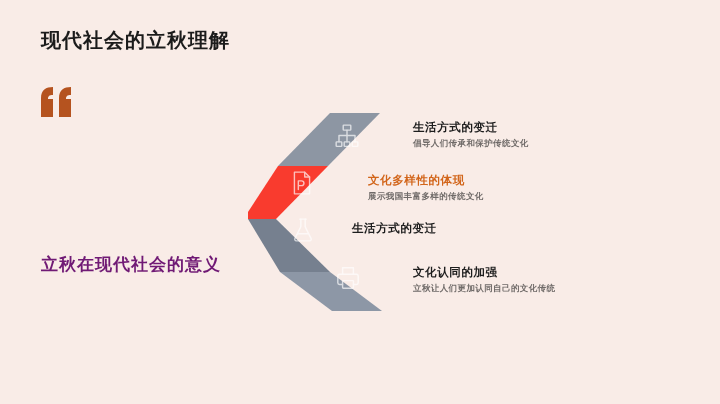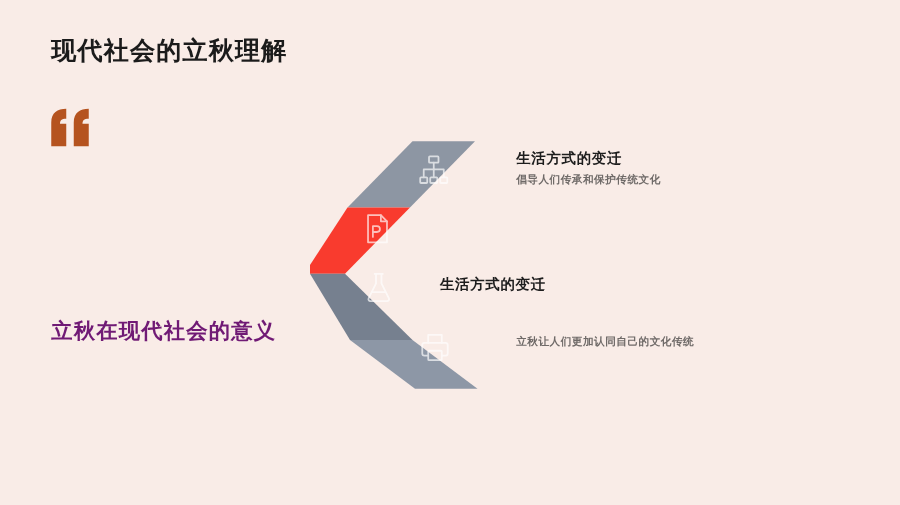--- a/index.html
+++ b/index.html
@@ -158,22 +158,27 @@
         <rect x="7" y="14.4" width="10" height="7" rx="0.6"></rect>
       </svg>
     </span>
   </div>
 
   <div class="item item-1">
     <div class="item-title">生活方式的变迁</div>
     <div class="item-desc">倡导人们传承和保护传统文化</div>
   </div>
 
+  <div class="item item-2">
+    <div class="item-title accent">文化多样性的体现</div>
+    <div class="item-desc">展示我国丰富多样的传统文化</div>
+  </div>
 
   <div class="item item-3">
     <div class="item-title">生活方式的变迁</div>
   </div>
 
   <div class="item item-4">
+    <div class="item-title">文化认同的加强</div>
     <div class="item-desc">立秋让人们更加认同自己的文化传统</div>
   </div>
 
 </div>
 
 </body></html>

